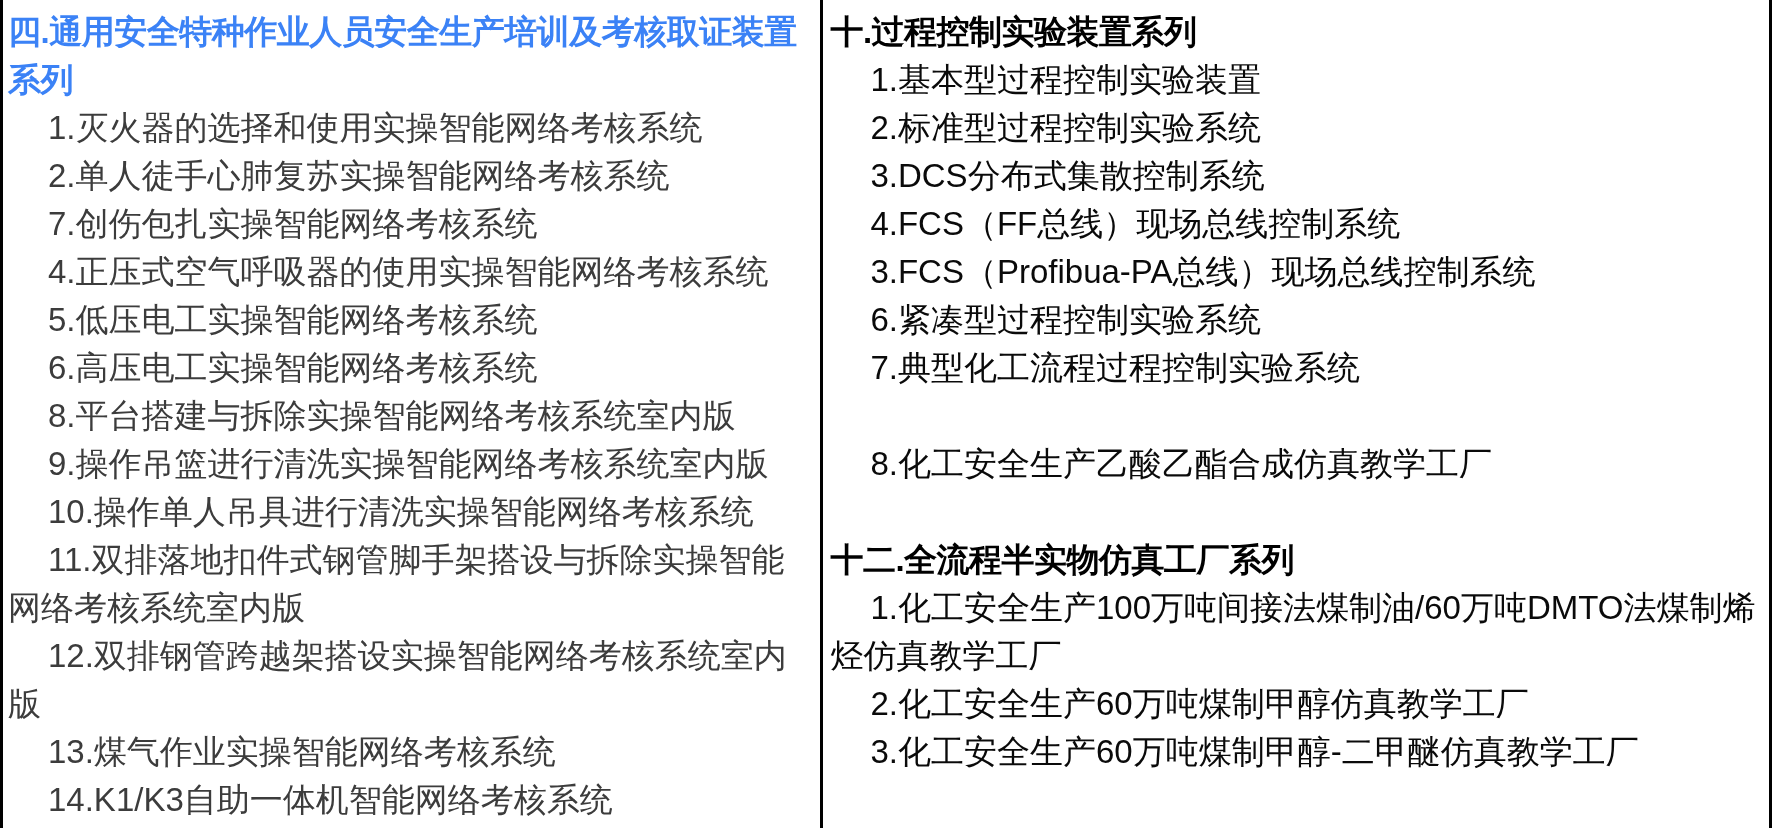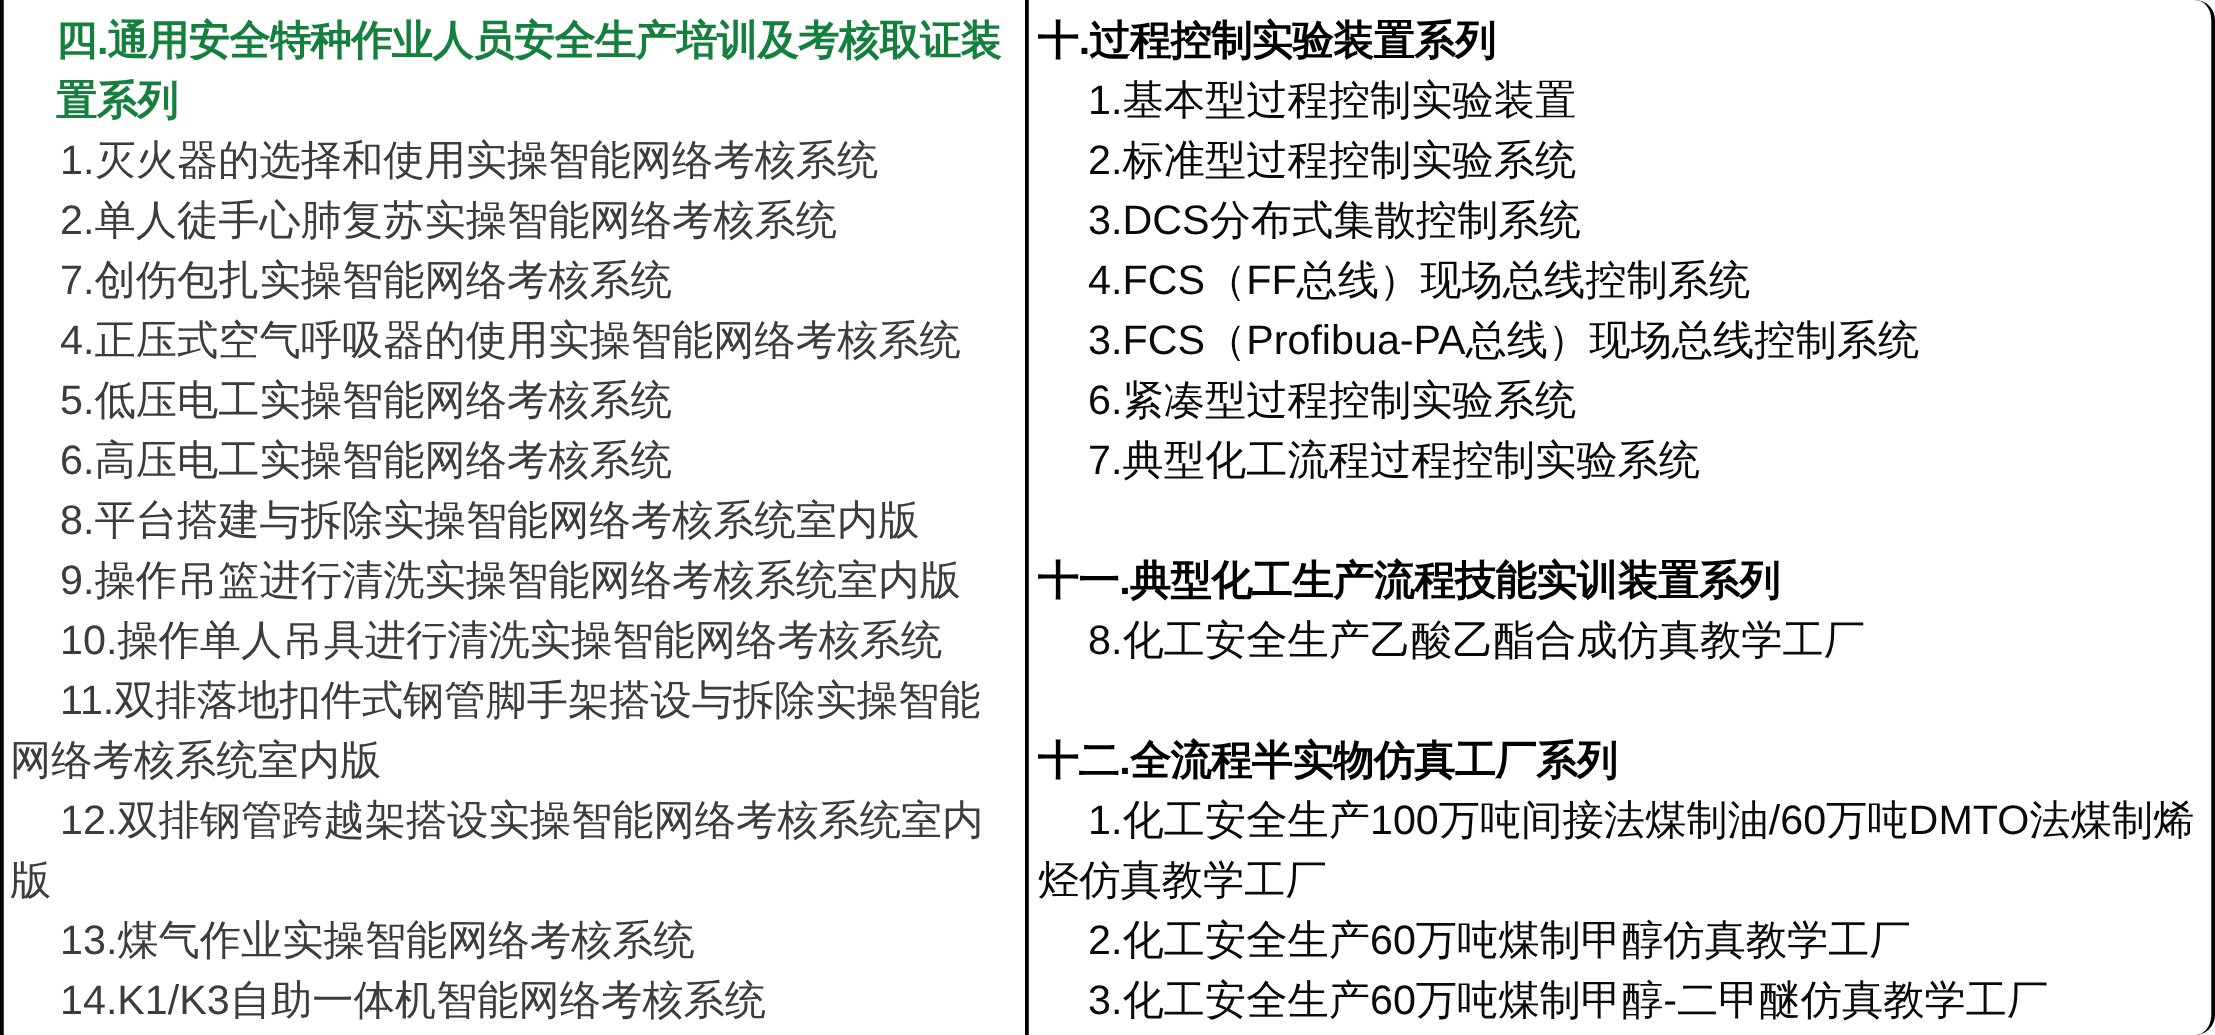--- a/index.html
+++ b/index.html
@@ -29,28 +29,27 @@
     padding-left: 5px;
     padding-right: 4px;
     color: #3c3c3c;
   }
   .col-right {
     width: 1044px;
     border-right: 3px solid #000000;
     padding-left: 7px;
     padding-right: 4px;
     color: #0a0a0a;
-    border-radius: 16px;
   }
   .section + .section { margin-top: 48px; }
   .heading {
     font-weight: bold;
     letter-spacing: -0.5px;
   }
-  .col-left .heading { color: #15803d; margin-left: 37px; }
+  .col-left .heading { color: #3b82f6; }
   .col-right .heading { color: #000000; }
   .item {
     text-indent: 40px;
     word-break: break-all;
     overflow-wrap: anywhere;
   }
 </style>
 </head>
 <body>
 
@@ -79,21 +78,20 @@
         <p class="heading">十.过程控制实验装置系列</p>
         <p class="item">1.基本型过程控制实验装置</p>
         <p class="item">2.标准型过程控制实验系统</p>
         <p class="item">3.DCS分布式集散控制系统</p>
         <p class="item">4.FCS（FF总线）现场总线控制系统</p>
         <p class="item">3.FCS（Profibua-PA总线）现场总线控制系统</p>
         <p class="item">6.紧凑型过程控制实验系统</p>
         <p class="item">7.典型化工流程过程控制实验系统</p>
       </div>
       <div class="section">
-        <p class="heading">十一.典型化工生产流程技能实训装置系列</p>
         <p class="item">8.化工安全生产乙酸乙酯合成仿真教学工厂</p>
       </div>
       <div class="section">
         <p class="heading">十二.全流程半实物仿真工厂系列</p>
         <p class="item">1.化工安全生产100万吨间接法煤制油/60万吨DMTO法煤制烯烃仿真教学工厂</p>
         <p class="item">2.化工安全生产60万吨煤制甲醇仿真教学工厂</p>
         <p class="item">3.化工安全生产60万吨煤制甲醇-二甲醚仿真教学工厂</p>
       </div>
     </div>
 </div>

